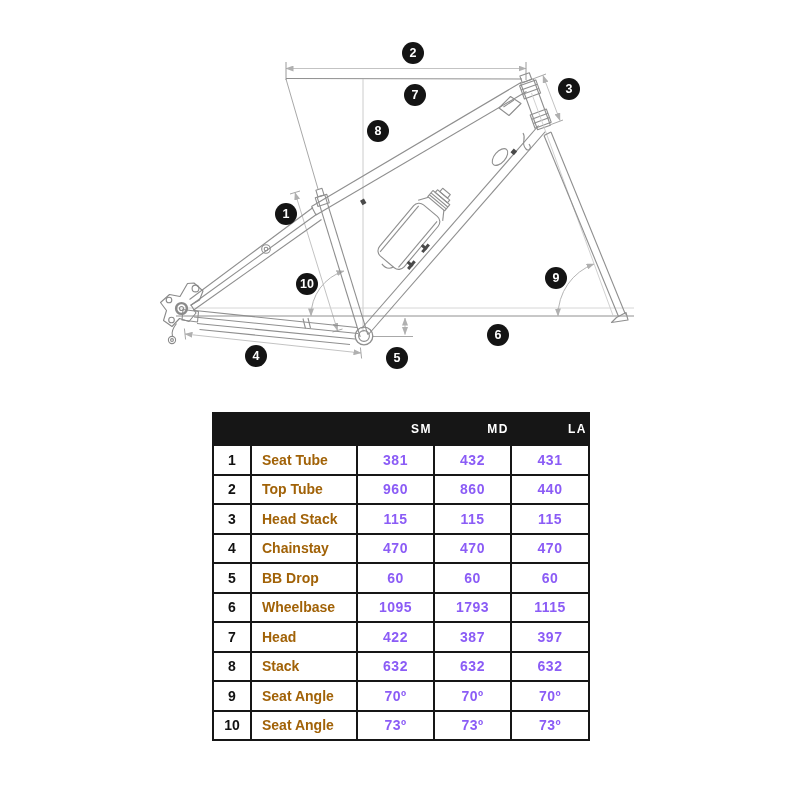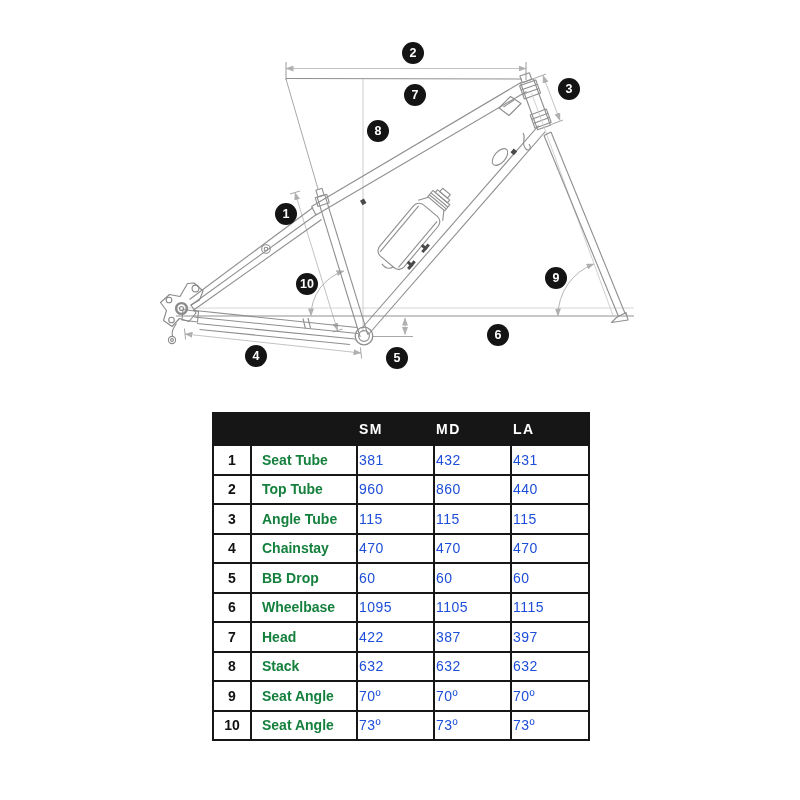--- a/index.html
+++ b/index.html
@@ -11,27 +11,27 @@
     background:#141414;color:#ffffff;font-size:12.5px;font-weight:bold;
     display:flex;align-items:center;justify-content:center;
     transform:translate(-50%,-50%);letter-spacing:0;line-height:1;
   }
   table.geo{
     position:absolute;left:212px;top:412px;border-collapse:collapse;
     table-layout:fixed;width:376px;background:#ffffff;
   }
   table.geo th, table.geo td{border:2px solid #161616;}
   table.geo thead th{
-    background:#161616;color:#ffffff;font-size:14px;font-weight:bold;
-    letter-spacing:1.5px;height:28px;text-align:left;border:2px solid #161616;
+    background:#161616;color:#ffffff;font-size:12px;font-weight:bold;
+    letter-spacing:1.5px;height:28px;text-align:right;border:2px solid #161616;
   }
   table.geo td{height:25.5px;font-size:14px;vertical-align:middle;}
   td.col-num{width:34px;text-align:center;font-weight:bold;color:#111;}
-  td.col-label{width:102px;text-align:left;padding-left:10px;font-weight:bold;color:#15803d;}
-  td.col-val{width:73px;text-align:left;color:#1d4ed8;font-weight:normal;letter-spacing:0.5px;}
+  td.col-label{width:102px;text-align:left;padding-left:10px;font-weight:bold;color:#a16207;}
+  td.col-val{width:73px;text-align:center;color:#8b5cf6;font-weight:bold;letter-spacing:0.5px;}
 </style>
 </head>
 <body>
 
 <div class="canvas">
 
   <svg class="diagram-svg" width="800" height="800" viewBox="0 0 800 800">
     <defs>
       <marker id="arr" viewBox="0 0 8 6" refX="7.5" refY="3" markerWidth="8" markerHeight="6" orient="auto-start-reverse">
         <path d="M0,0 L8,3 L0,6 Z" fill="#b0b0b0"></path>
@@ -217,21 +217,21 @@
         </tr>
         <tr>
           <td class="col-num">2</td>
           <td class="col-label">Top Tube</td>
           <td class="col-val">960</td>
           <td class="col-val">860</td>
           <td class="col-val">440</td>
         </tr>
         <tr>
           <td class="col-num">3</td>
-          <td class="col-label">Angle Tube</td>
+          <td class="col-label">Head Stack</td>
           <td class="col-val">115</td>
           <td class="col-val">115</td>
           <td class="col-val">115</td>
         </tr>
         <tr>
           <td class="col-num">4</td>
           <td class="col-label">Chainstay</td>
           <td class="col-val">470</td>
           <td class="col-val">470</td>
           <td class="col-val">470</td>
@@ -240,21 +240,21 @@
           <td class="col-num">5</td>
           <td class="col-label">BB Drop</td>
           <td class="col-val">60</td>
           <td class="col-val">60</td>
           <td class="col-val">60</td>
         </tr>
         <tr>
           <td class="col-num">6</td>
           <td class="col-label">Wheelbase</td>
           <td class="col-val">1095</td>
-          <td class="col-val">1105</td>
+          <td class="col-val">1793</td>
           <td class="col-val">1115</td>
         </tr>
         <tr>
           <td class="col-num">7</td>
           <td class="col-label">Head</td>
           <td class="col-val">422</td>
           <td class="col-val">387</td>
           <td class="col-val">397</td>
         </tr>
         <tr>

